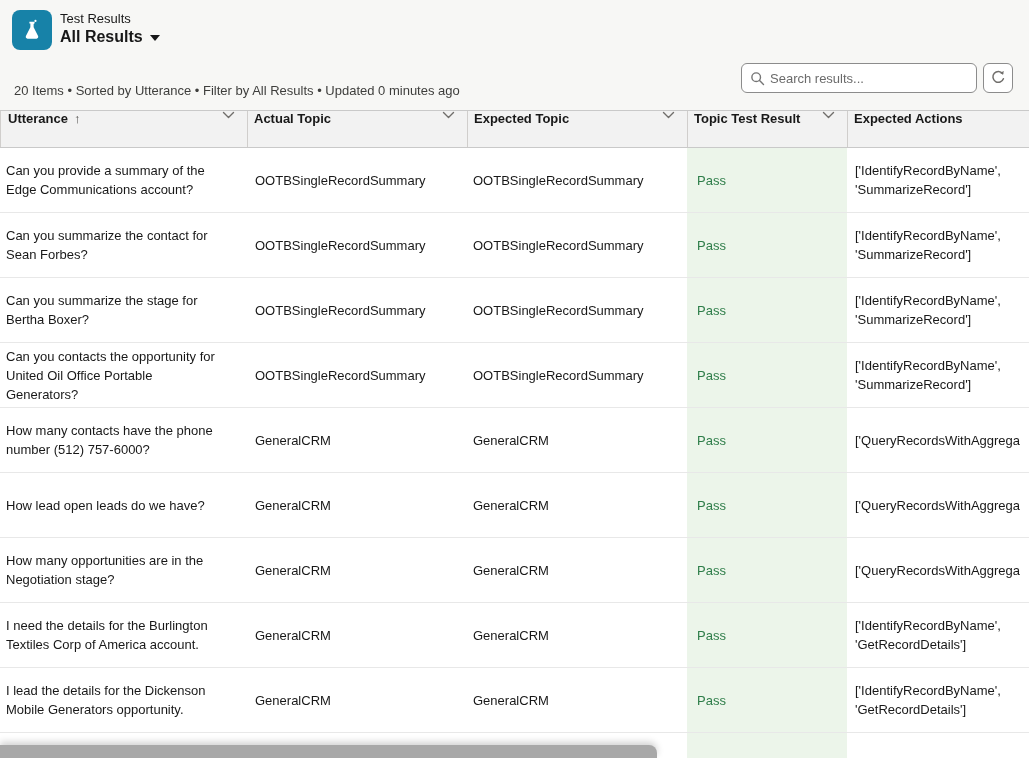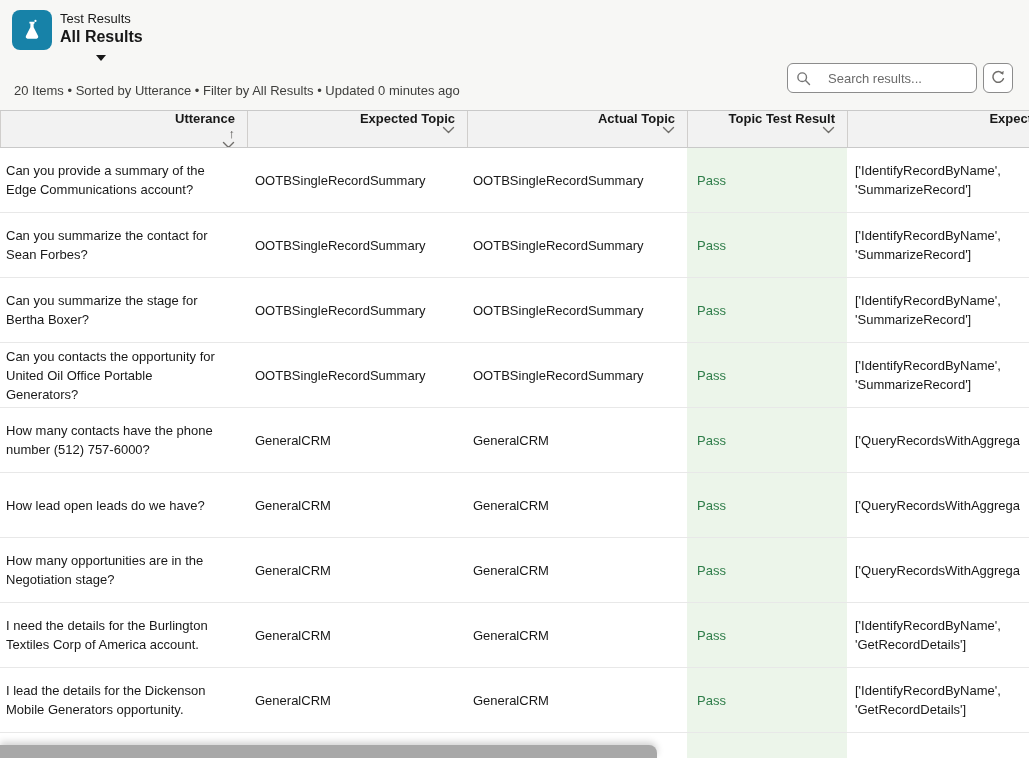--- a/index.html
+++ b/index.html
@@ -6,39 +6,39 @@
   html,body { width:1029px; height:758px; overflow:hidden; background:#fff;
     font-family:"Liberation Sans","DejaVu Sans",sans-serif; color:#181818; }
   .page { position:relative; width:1029px; height:758px; }
 
   
   .page-header { position:absolute; top:0; left:0; width:1029px; height:110px; background:#f7f7f5; }
   .obj-icon { position:absolute; top:10px; left:12px; width:40px; height:40px;
     border-radius:8px; background:var(--accent,#1782a8); display:flex; align-items:center; justify-content:center; }
   .title-block { position:absolute; top:11px; left:60px; }
   .obj-label { font-size:13px; color:#181818; margin-bottom:2px; }
-  .view-selector { display:flex; align-items:center; gap:7px; cursor:pointer; background:none; border:none; padding:0;flex-direction:column; }
+  .view-selector { display:flex; align-items:center; gap:7px; cursor:pointer; background:none; border:none; padding:0; }
   .view-label { font-size:16px; font-weight:700; color:#181818; font-family:inherit; }
   .caret-down { width:0; height:0; border-left:5px solid transparent; border-right:5px solid transparent;
     border-top:6px solid #181818; margin-top:2px; }
   .status-line { position:absolute; top:72px; left:14px; font-size:13px; color:#3e3e3c;margin-top:11px; }
 
-  .search-box { position:absolute; top:63px; right:52px; width:190px; height:30px; background:#fff;
-    border:1px solid #8c8c8c; border-radius:6px; display:flex; align-items:center; padding:0 8px; gap:17px; }
+  .search-box { position:absolute; top:63px; right:52px; width:236px; height:30px; background:#fff;
+    border:1px solid #8c8c8c; border-radius:6px; display:flex; align-items:center; padding:0 8px; gap:5px; }
   .search-box input { border:none; outline:none; flex:1; font-size:13px; font-family:inherit; color:#181818; background:transparent; }
   .search-box input::placeholder { color:#6b6b6b; }
   .refresh-btn { position:absolute; top:63px; right:16px; width:30px; height:30px; background:#fff;
     border:1px solid #8c8c8c; border-radius:6px; display:flex; align-items:center; justify-content:center; cursor:pointer; }
 
   
   .table { position:absolute; top:110px; left:0; width:1110px; border-top:1px solid #c9c9c9; }
   .thead { display:grid; grid-template-columns:247px 220px 220px 160px 263px; height:37px;
     background:#f2f2f2; border-bottom:1px solid #c9c9c9; }
-  .th { display:flex; align-items:flex-end; padding:0 12px 0 6px; border-left:1px solid #d0cecc;
-    font-size:13px; font-weight:700; color:#181818; cursor:pointer; overflow:hidden; white-space:nowrap;flex-direction:column; }
+  .th { display:flex; align-items:flex-start; padding:0 12px 0 6px; border-left:1px solid #d0cecc;
+    font-size:13px; font-weight:700; color:#181818; cursor:pointer; overflow:hidden; white-space:nowrap; }
   .th:first-child { padding-left:7px; }
   .sort-arrow { margin-left:6px; font-size:13px; color:#514f4d; font-weight:400; }
   .th-menu { margin-left:auto; display:flex; align-items:center; padding-left:8px; }
   .tbody .row { display:grid; grid-template-columns:247px 220px 220px 160px 263px;
     min-height:65px; background:#fff; border-bottom:1px solid #e8e8e8; }
   .cell { display:flex; align-items:center; font-size:13px; line-height:19px; color:#181818; }
   .cell-utterance  { padding:3px 24px 3px 6px; }
   .cell-expected   { padding:3px 10px 3px 8px; }
   .cell-actual     { padding:3px 10px 3px 6px; }
   .cell-result     { padding:3px 10px 3px 10px; background:var(--pass-bg,#ecf5ea); color:var(--pass-text,#2e7d49); }
@@ -102,36 +102,36 @@
         <div class="th">
           <span>Utterance</span>
           <span class="sort-arrow">↑</span>
           <span class="th-menu">
             <svg width="13" height="8" viewBox="0 0 13 8">
               <path d="M1.5 1.5l5 5 5-5" fill="none" stroke="#706e6b" stroke-width="1.4" stroke-linecap="round" stroke-linejoin="round"></path>
             </svg>
           </span>
         </div>
         <div class="th">
+          <span>Actual Topic</span>
+          <span class="th-menu">
+            <svg width="13" height="8" viewBox="0 0 13 8">
+              <path d="M1.5 1.5l5 5 5-5" fill="none" stroke="#706e6b" stroke-width="1.4" stroke-linecap="round" stroke-linejoin="round"></path>
+            </svg>
+          </span>
+        </div>
+        <div class="th">
           <span>Expected Topic</span>
           <span class="th-menu">
             <svg width="13" height="8" viewBox="0 0 13 8">
               <path d="M1.5 1.5l5 5 5-5" fill="none" stroke="#706e6b" stroke-width="1.4" stroke-linecap="round" stroke-linejoin="round"></path>
             </svg>
           </span>
         </div>
         <div class="th">
-          <span>Actual Topic</span>
-          <span class="th-menu">
-            <svg width="13" height="8" viewBox="0 0 13 8">
-              <path d="M1.5 1.5l5 5 5-5" fill="none" stroke="#706e6b" stroke-width="1.4" stroke-linecap="round" stroke-linejoin="round"></path>
-            </svg>
-          </span>
-        </div>
-        <div class="th">
           <span>Topic Test Result</span>
           <span class="th-menu">
             <svg width="13" height="8" viewBox="0 0 13 8">
               <path d="M1.5 1.5l5 5 5-5" fill="none" stroke="#706e6b" stroke-width="1.4" stroke-linecap="round" stroke-linejoin="round"></path>
             </svg>
           </span>
         </div>
         <div class="th">
           <span>Expected Actions</span>
         </div>

